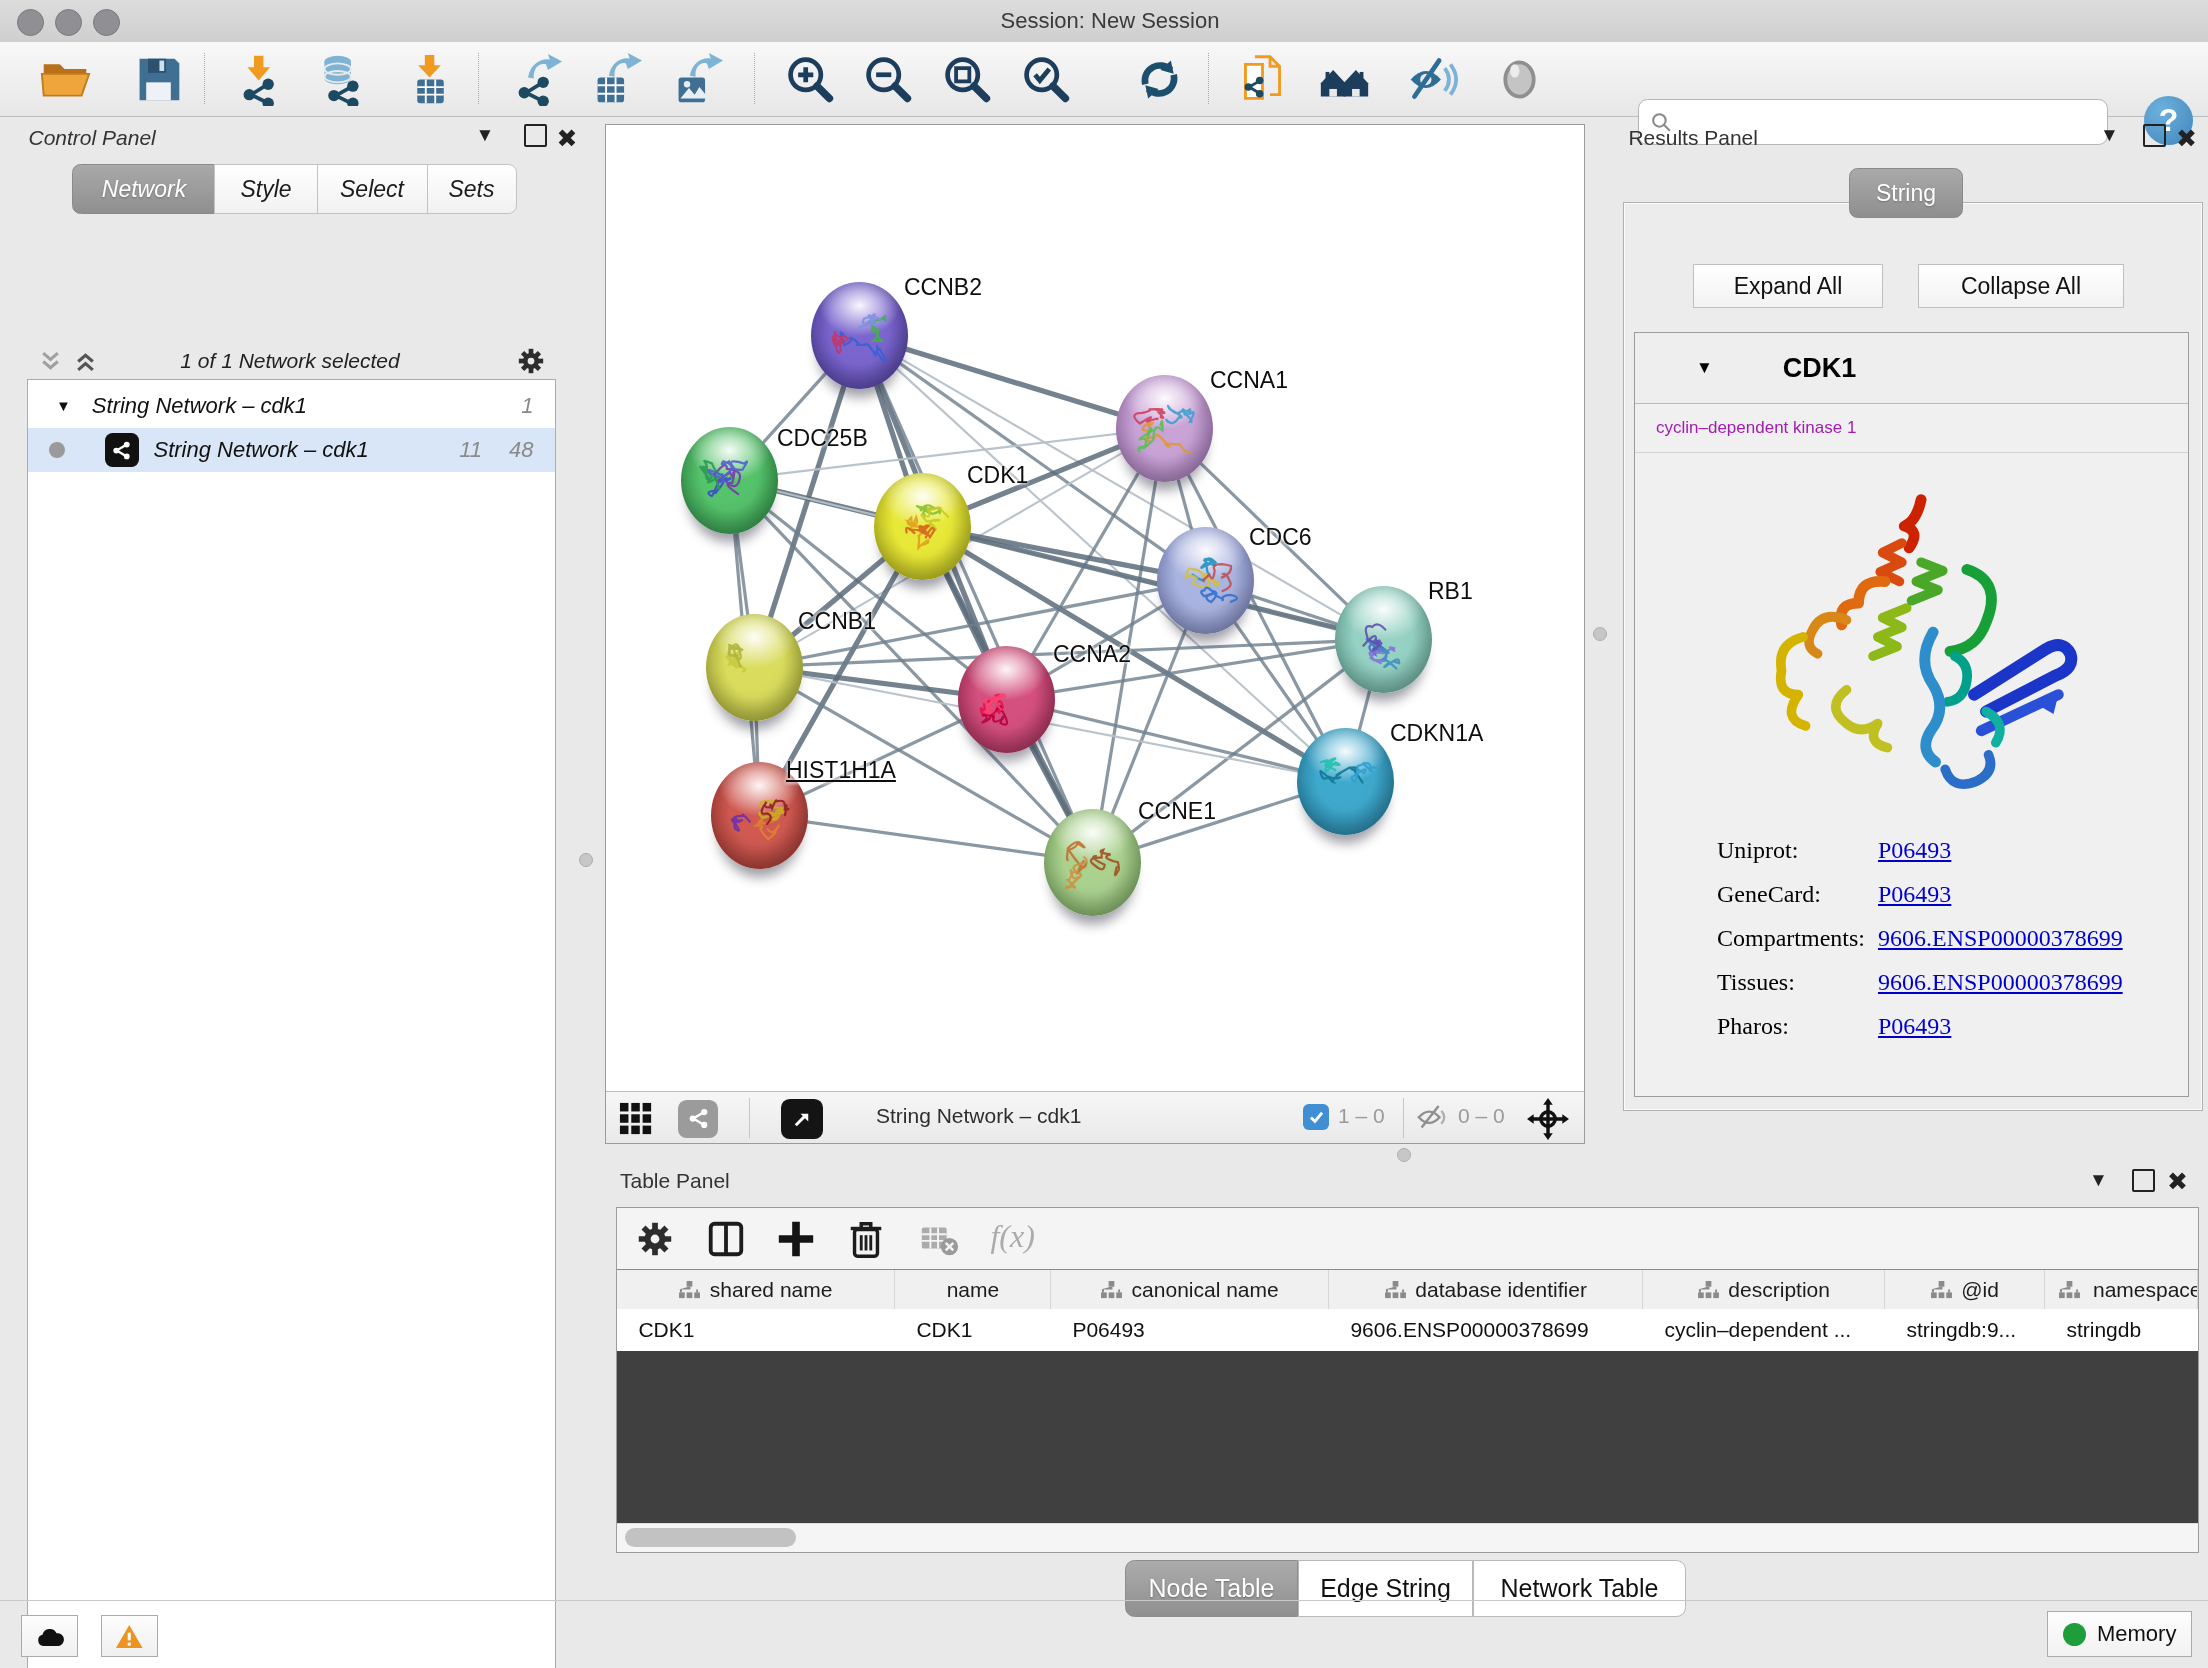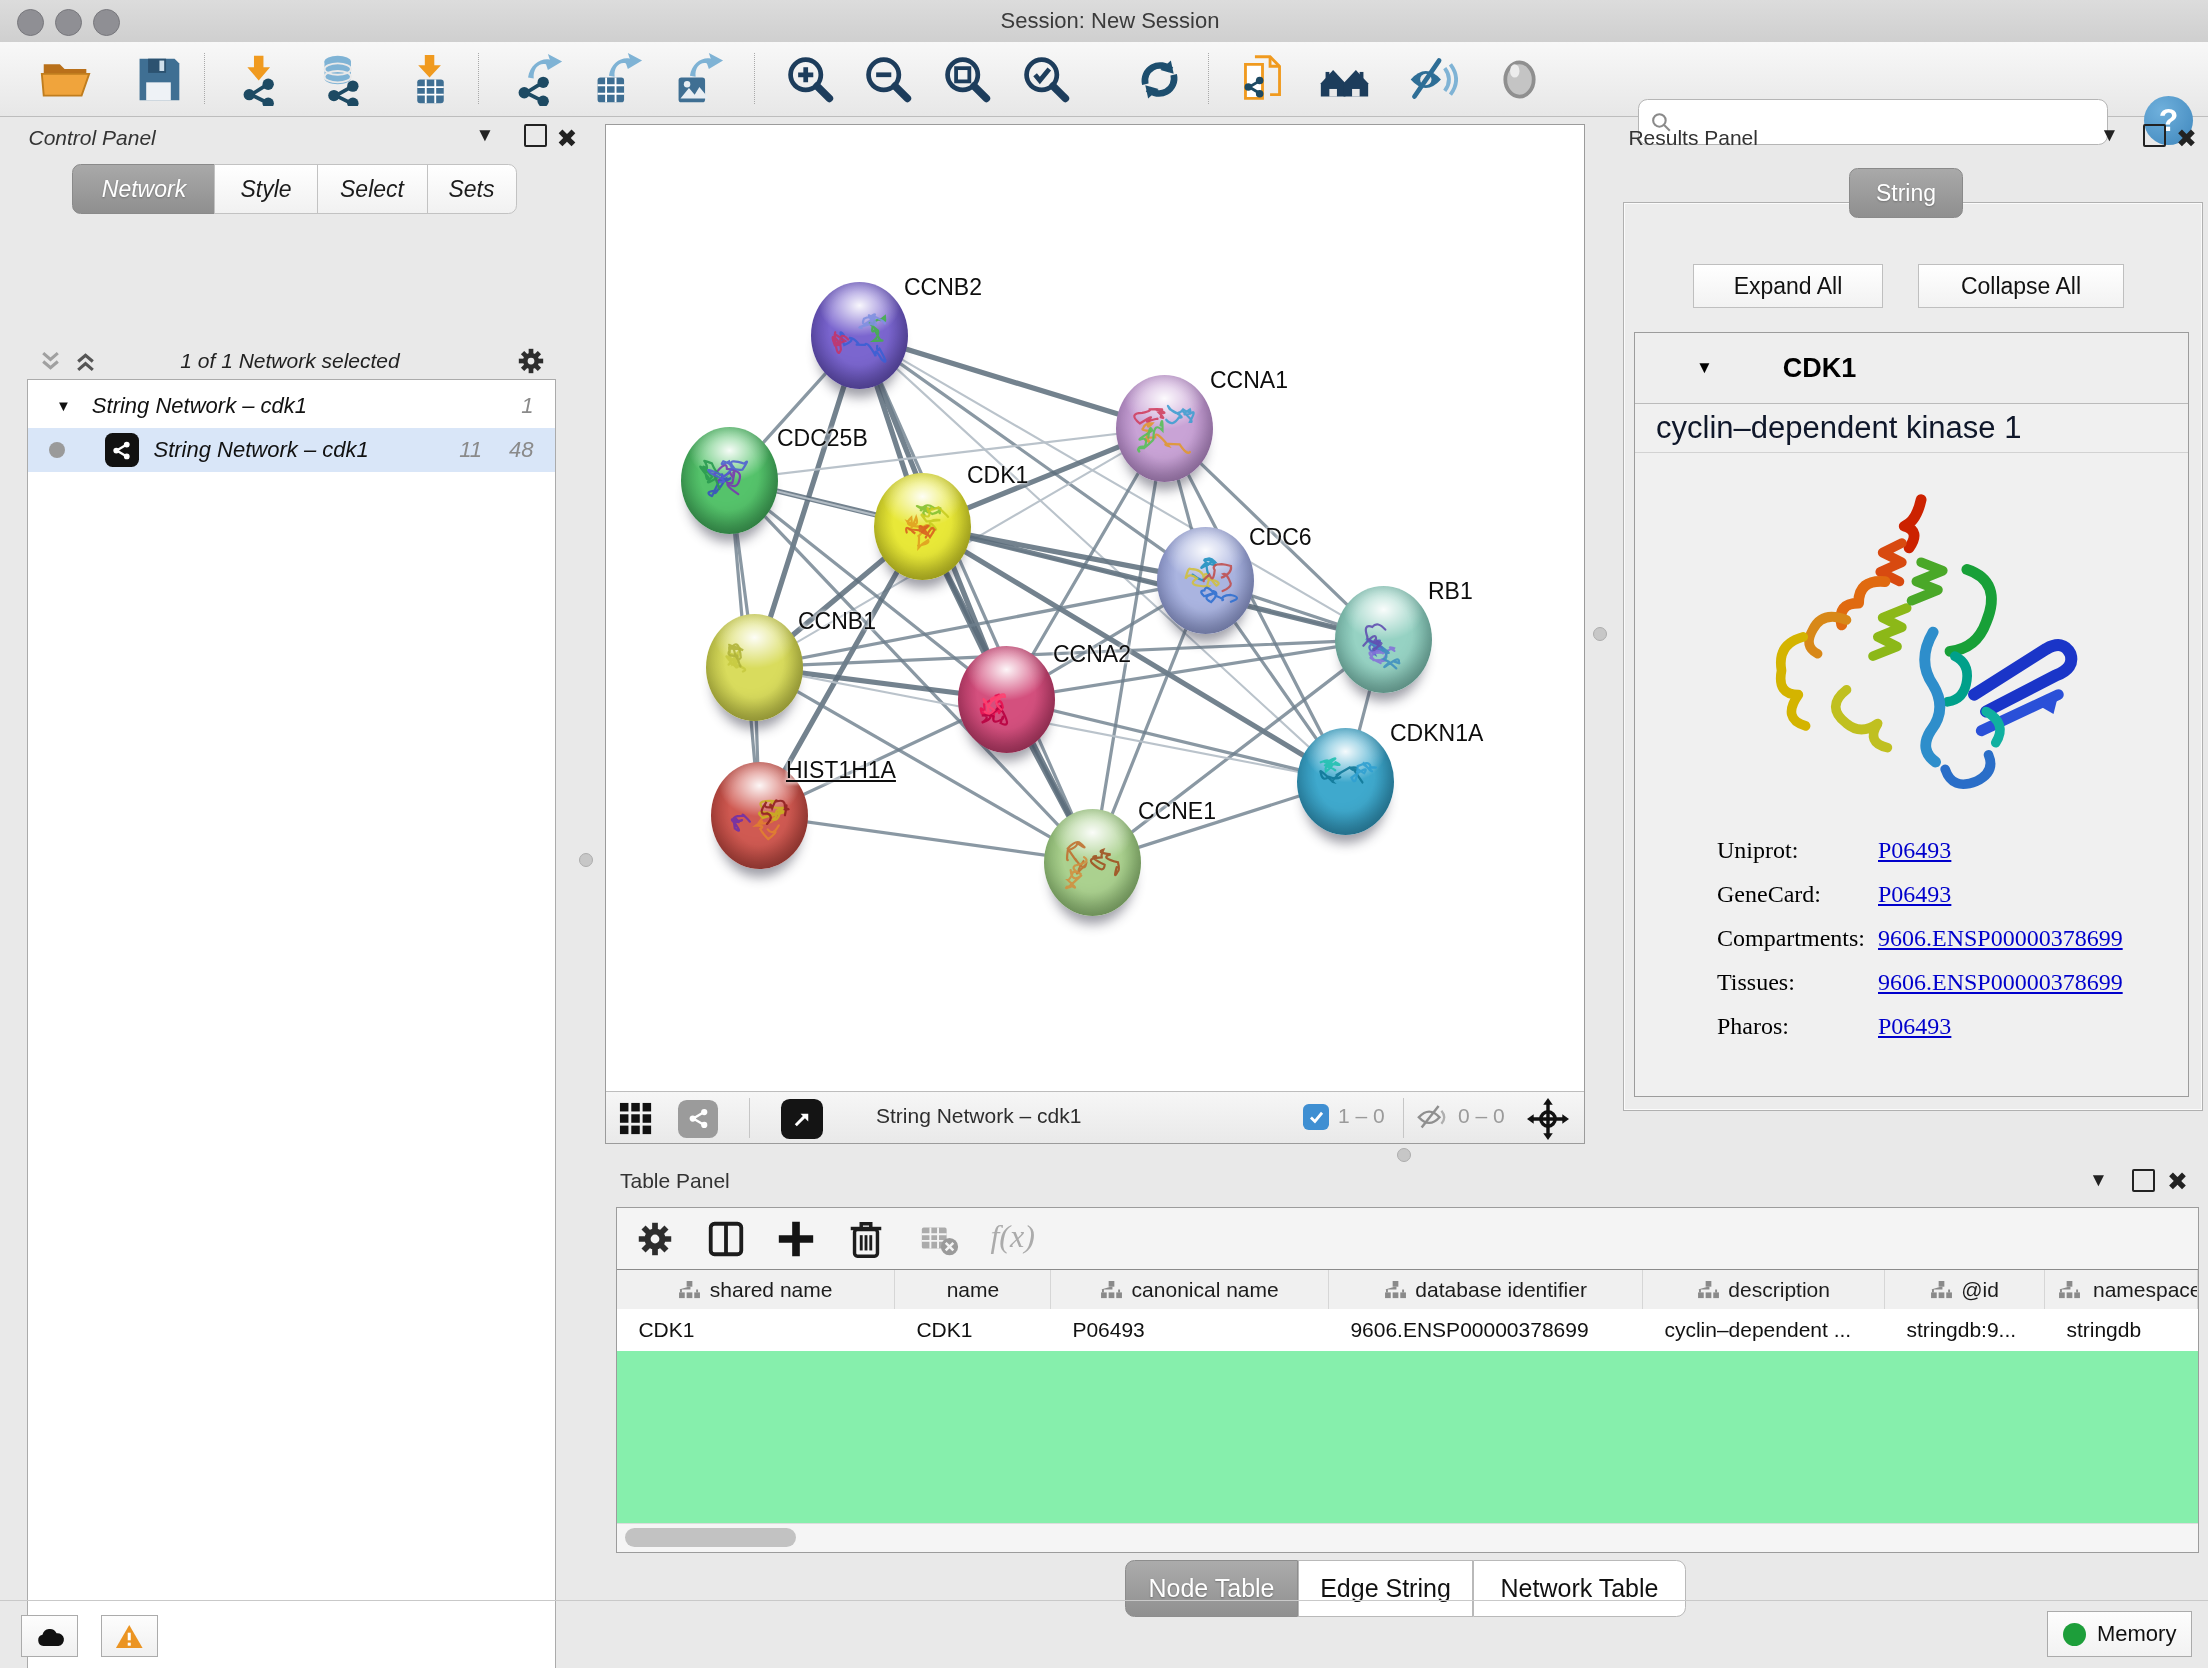--- a/index.html
+++ b/index.html
@@ -61,28 +61,28 @@
   .results-panel{position:absolute;left:1617px;top:124px;width:592px;height:991px;}
   .rp-outer{position:absolute;left:5.7px;top:78px;width:578px;height:907px;background:#ececec;
     border:1px solid #b0b0b0;box-shadow:inset 0 0 0 1px #fbfbfb;}
   .rp-btn{position:absolute;top:140px;height:42px;border:1px solid #bfbfbf;border-radius:0;
     background:linear-gradient(#ffffff,#f2f2f2);font-size:23px;color:#111;display:flex;
     align-items:center;justify-content:center;cursor:pointer;}
   .rp-card{position:absolute;left:17px;top:208px;width:555px;height:765px;background:#f0f0f0;
     border:1px solid #9c9c9c;box-sizing:border-box;}
   .rp-card-head{height:70px;border-bottom:1px solid #bbb;background:#eeeeee;display:flex;align-items:center;}
   .rp-desc{height:48px;border-bottom:1px solid #d2d2d2;display:flex;align-items:center;
-    font-size:31px;color:#0f172a;padding-left:21px;}
+    font-size:17px;color:#a21caf;padding-left:21px;}
   .xl{font-family:"Liberation Serif","DejaVu Serif",serif;color:#000;}
   .xl-title{font-size:27px;font-weight:bold;}
   .xl-label{font-size:24px;}
   .xl-link{font-size:24px;color:#0000cc;text-decoration:underline;cursor:pointer;}
   
   .table-panel{position:absolute;left:605px;top:1156px;width:1604px;height:399px;}
-  .tp-card{position:absolute;left:11.4px;top:51px;width:1583px;height:346px;background:#86efac;
+  .tp-card{position:absolute;left:11.4px;top:51px;width:1583px;height:346px;background:#404040;
     border:1px solid #9c9c9c;box-sizing:border-box;}
   .tp-toolbar{position:absolute;left:0;top:0;width:100%;height:61px;background:#f4f4f4;}
   .tp-ic{position:absolute;top:9.5px;width:42px;height:42px;cursor:pointer;}
   .tp-ic svg{width:42px;height:42px;}
   .tbl-head{position:absolute;left:0;top:61px;width:100%;height:40px;background:#f0f0f0;
     border-top:1px solid #8a8a8a;border-bottom:1px solid #c9c9c9;display:grid;
     grid-template-columns:278px 156px 278px 314px 242px 160px 1fr;}
   .th{display:flex;align-items:center;justify-content:center;gap:9.5px;font-size:21px;color:#1c1c1c;
     border-right:1px solid #d6d6d6;overflow:hidden;white-space:nowrap;cursor:pointer;}
   .tbl-row{position:absolute;left:0;top:101px;width:100%;height:42px;background:#fff;display:grid;

